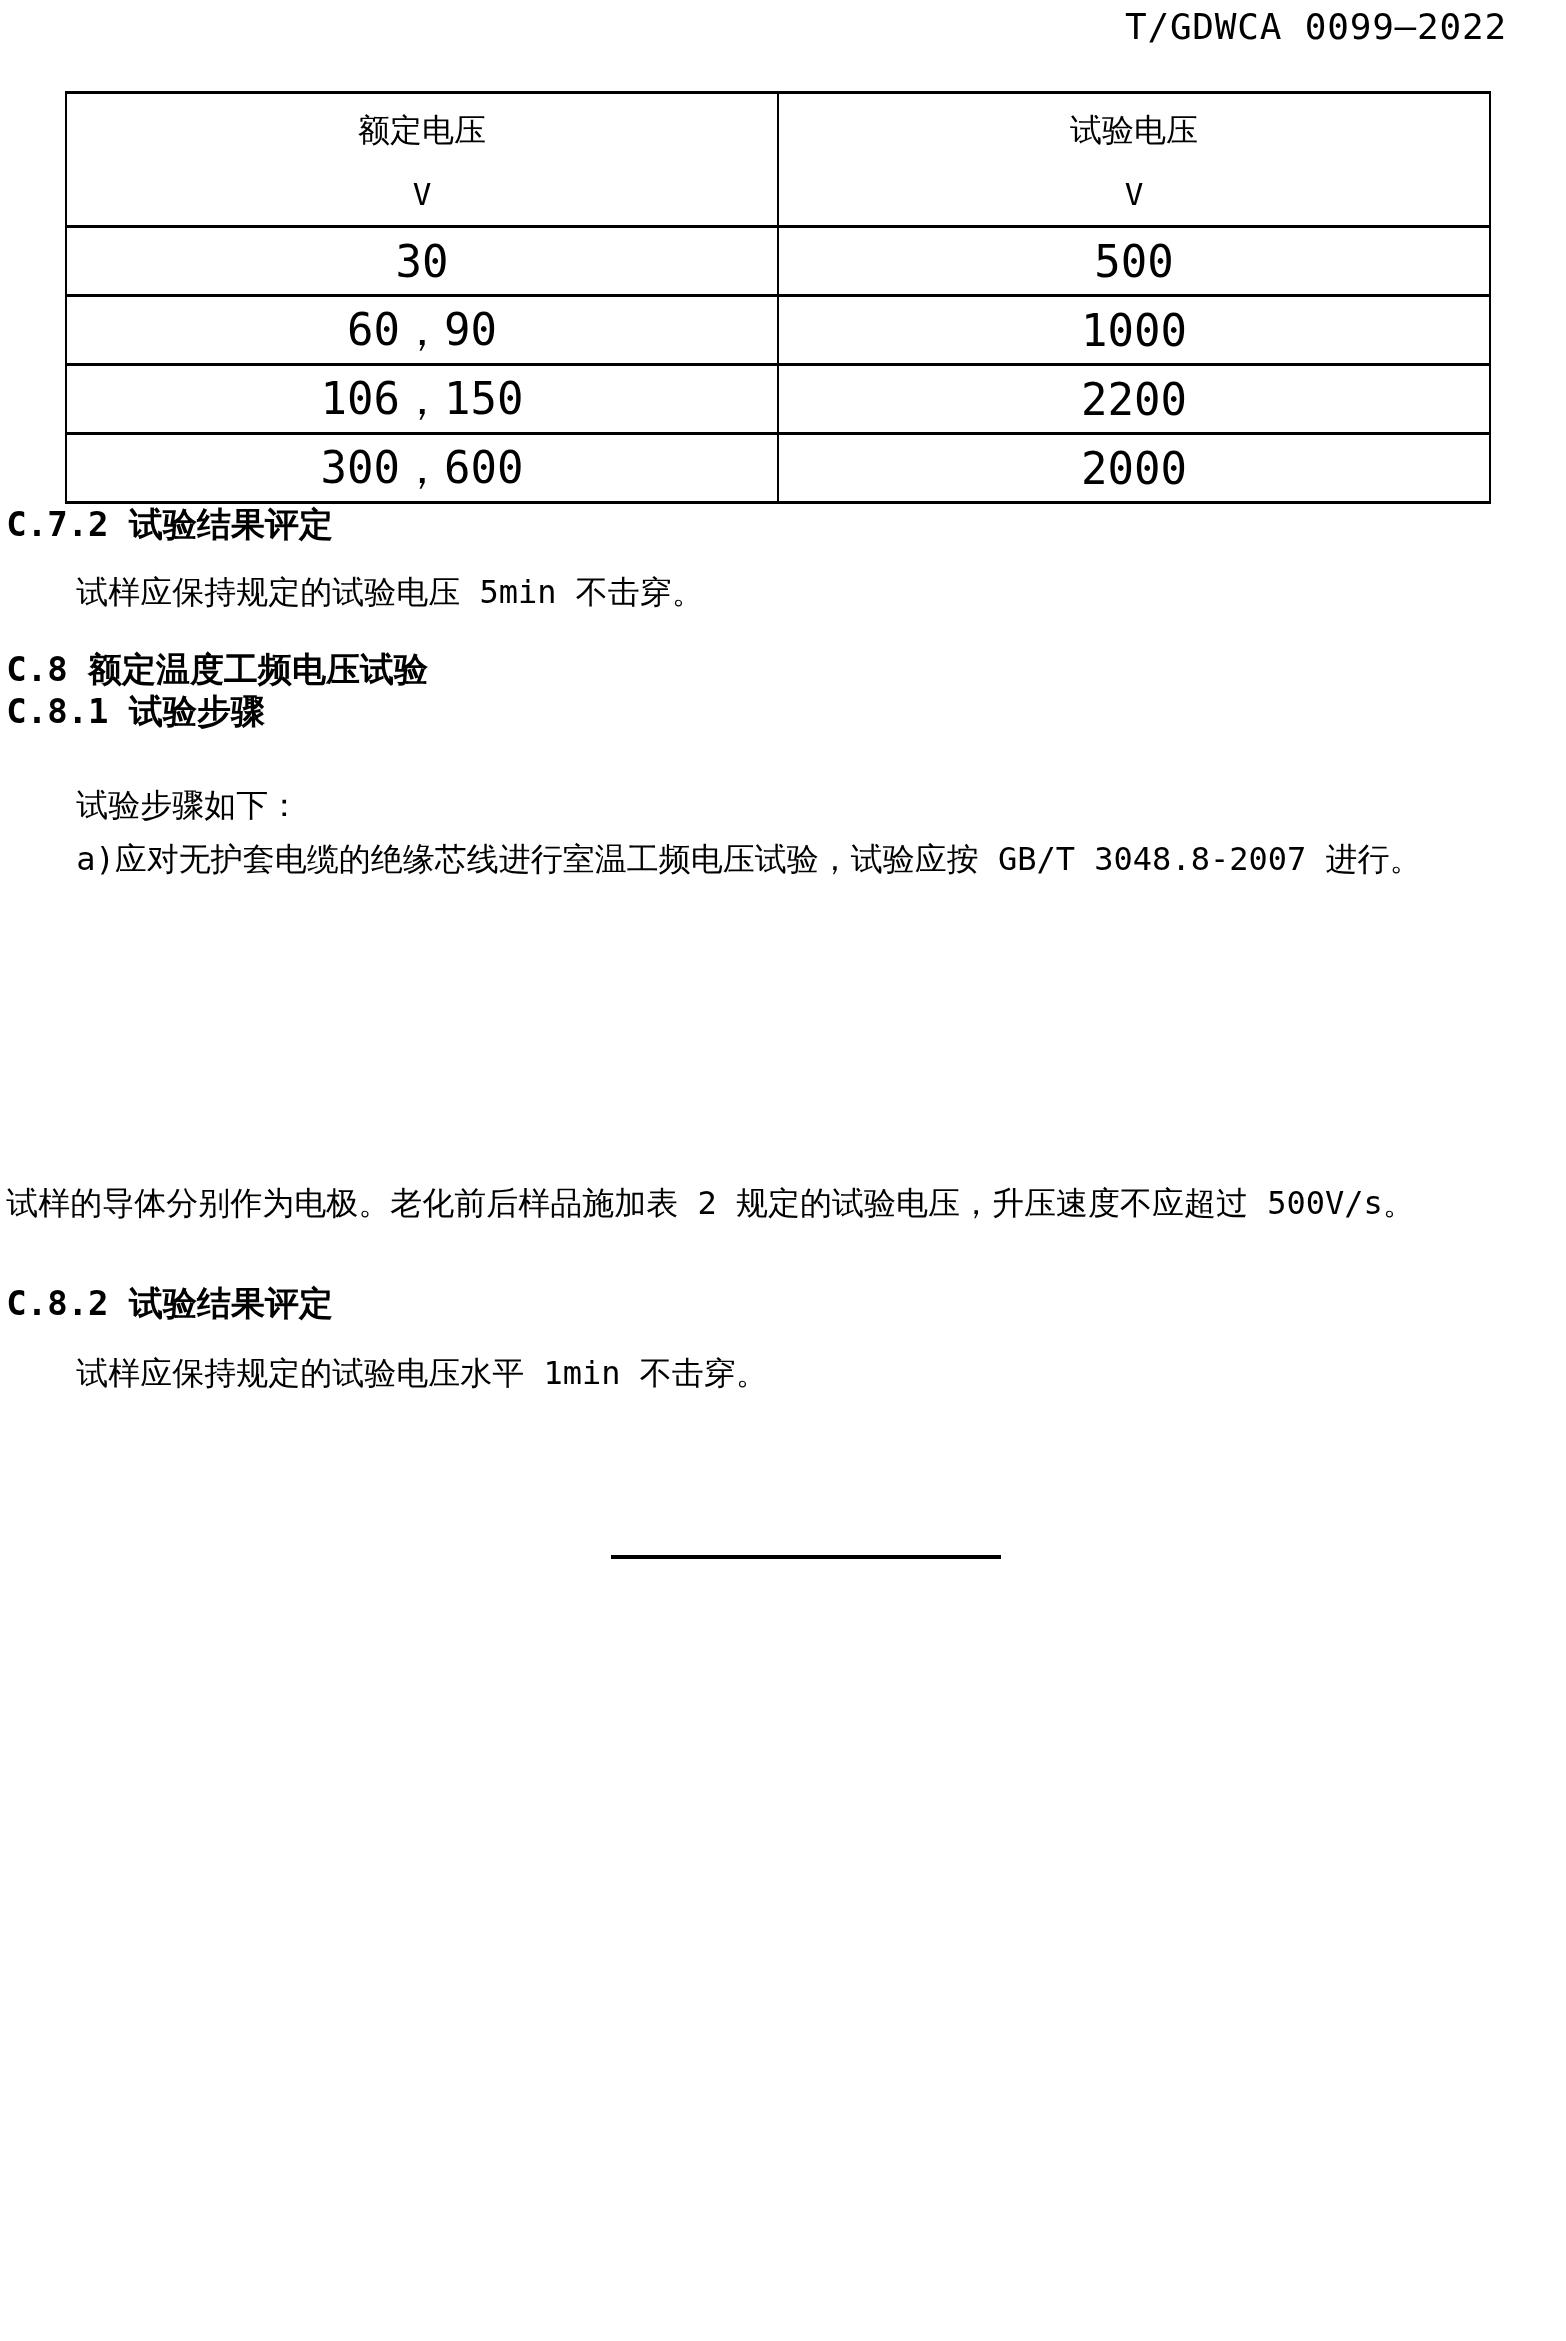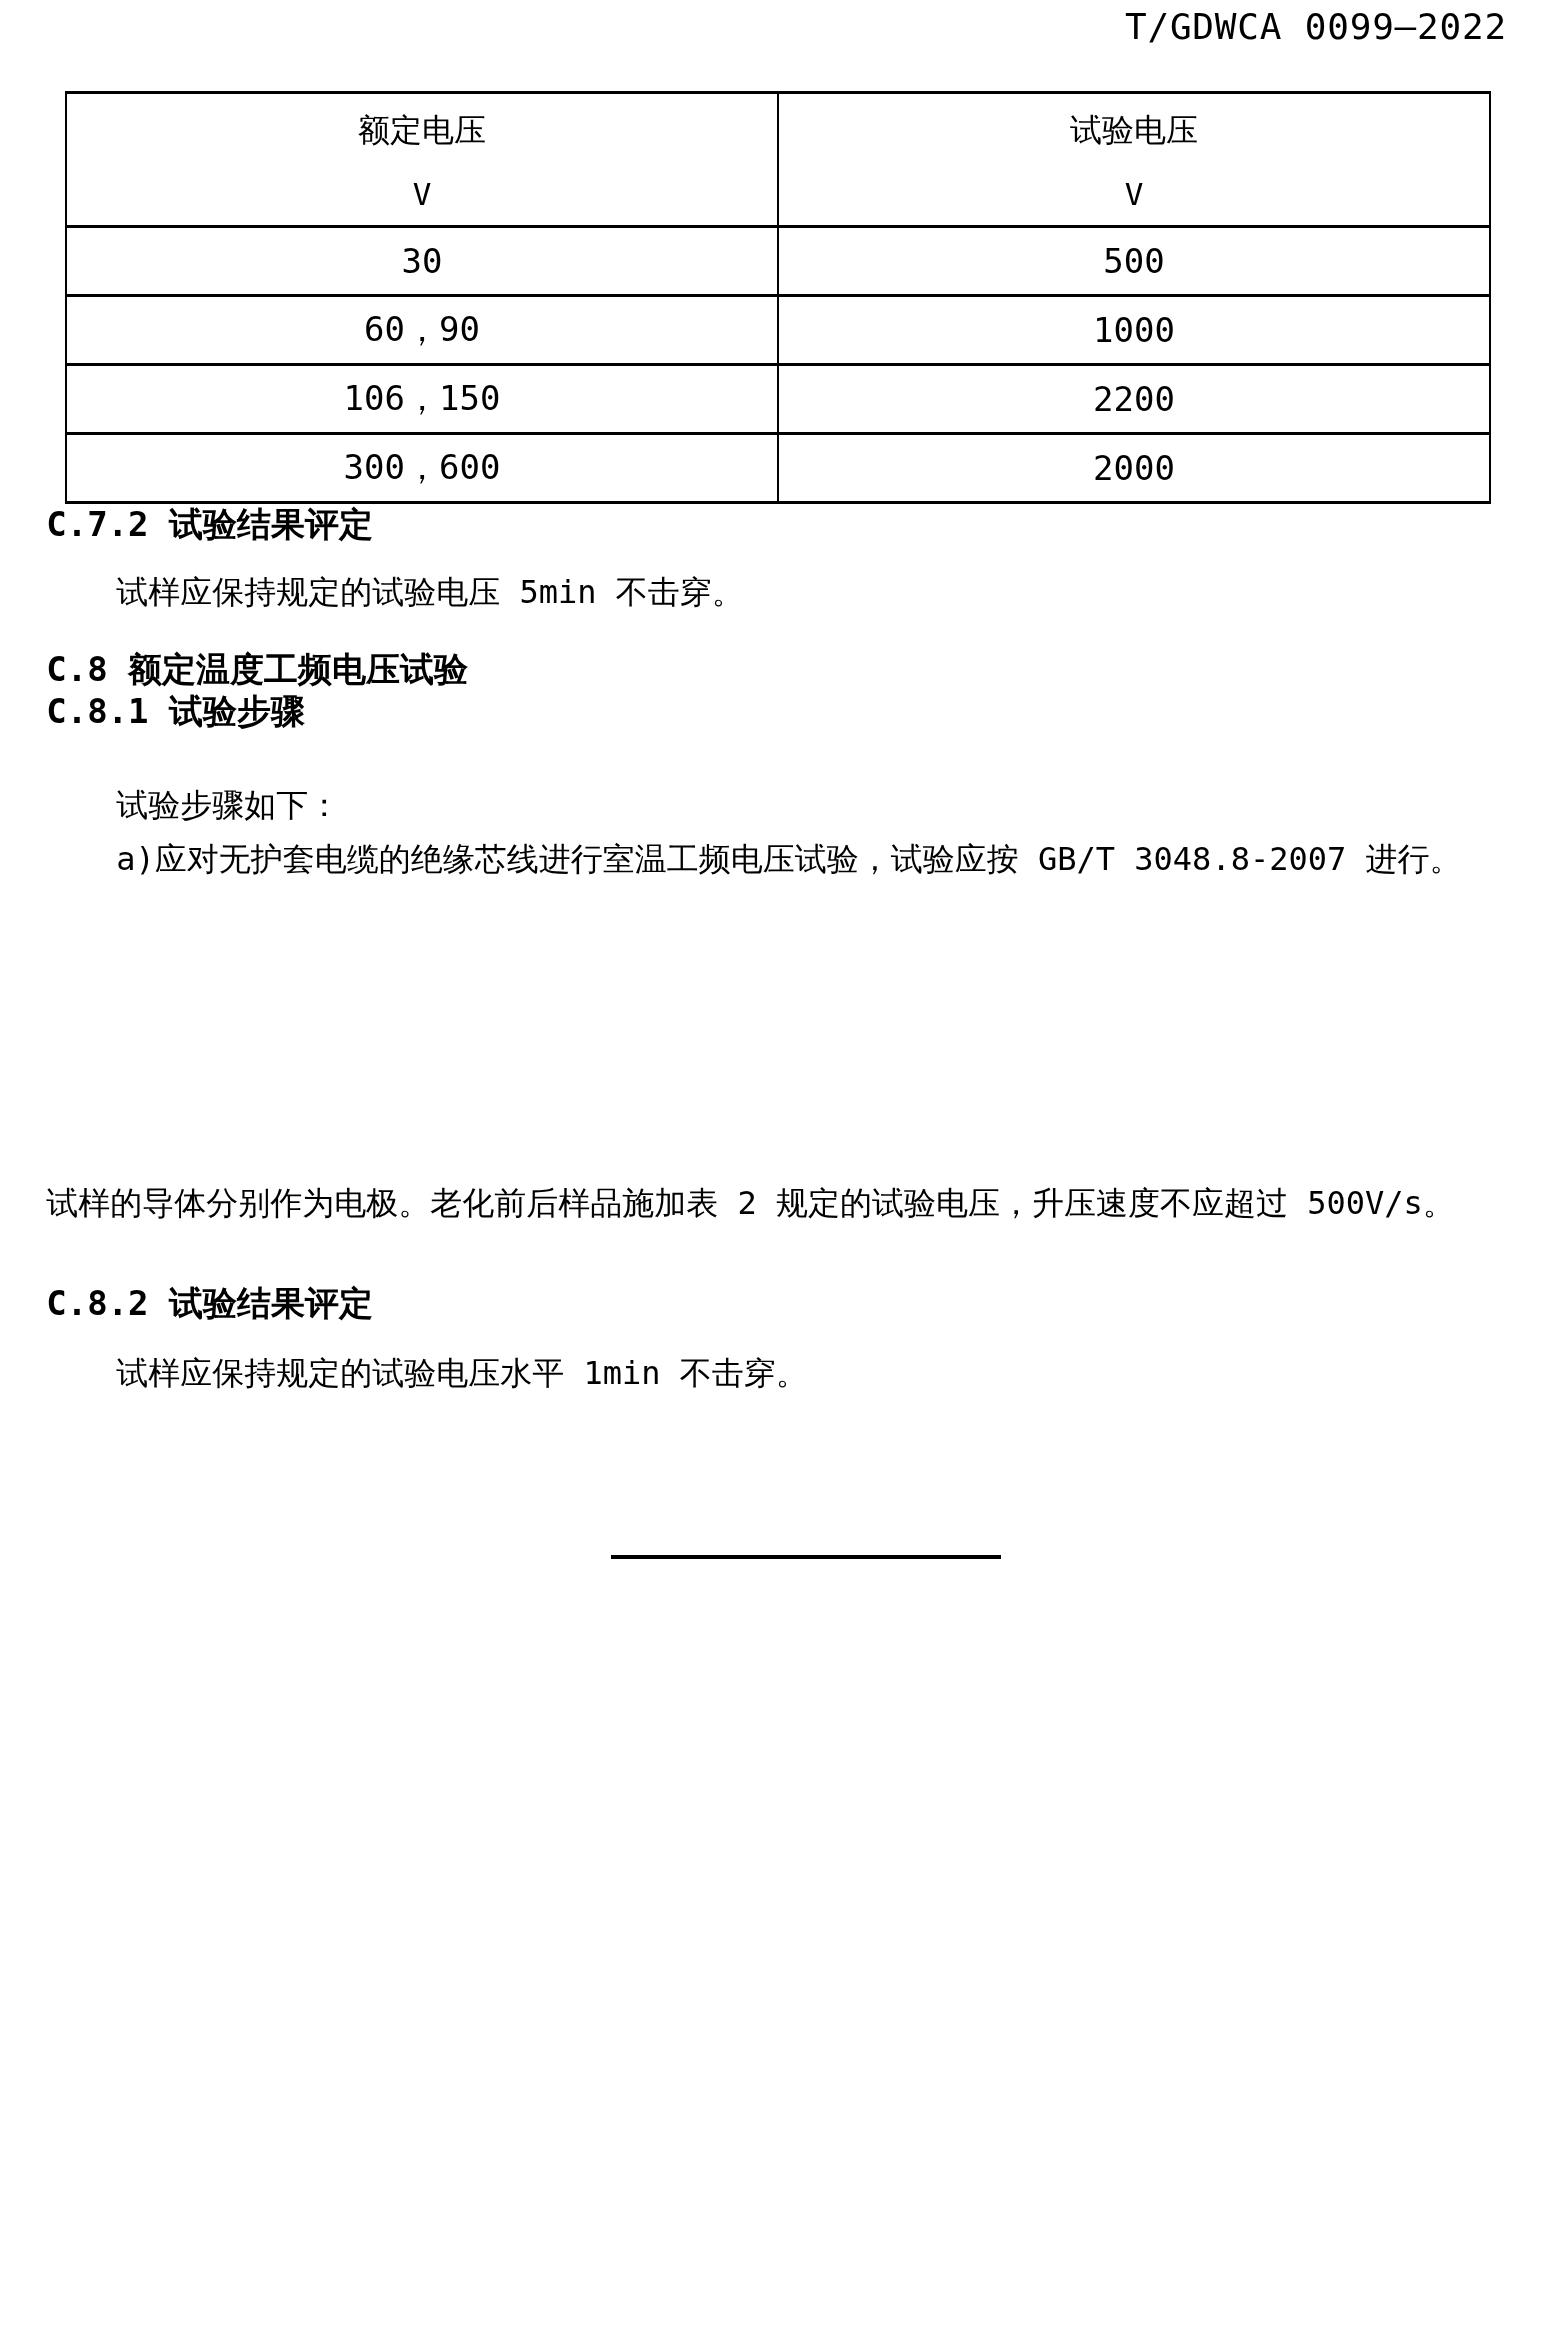--- a/index.html
+++ b/index.html
@@ -50,28 +50,27 @@
     display: flex;
     flex-direction: column;
     justify-content: space-between;
     padding: 20px 0 15.5px 0;
     box-sizing: border-box;
   }
   .col-title { font-size: 32px; line-height: 1; }
   .col-unit  { font-size: 31px; line-height: 1; }
   td.data-cell {
     height: 66px;
-    font-size: 34px;
+    font-size: 44px;
   }
   .block {
     position: absolute;
     left: 6.2px;
     width: 1499px;
     white-space: nowrap;
-    margin-left: 40px;
   }
   .heading {
     font-size: 34px;
     font-weight: bold;
     line-height: 46px;
   }
   .bodyline {
     font-size: 32px;
     line-height: 62px;
   }

